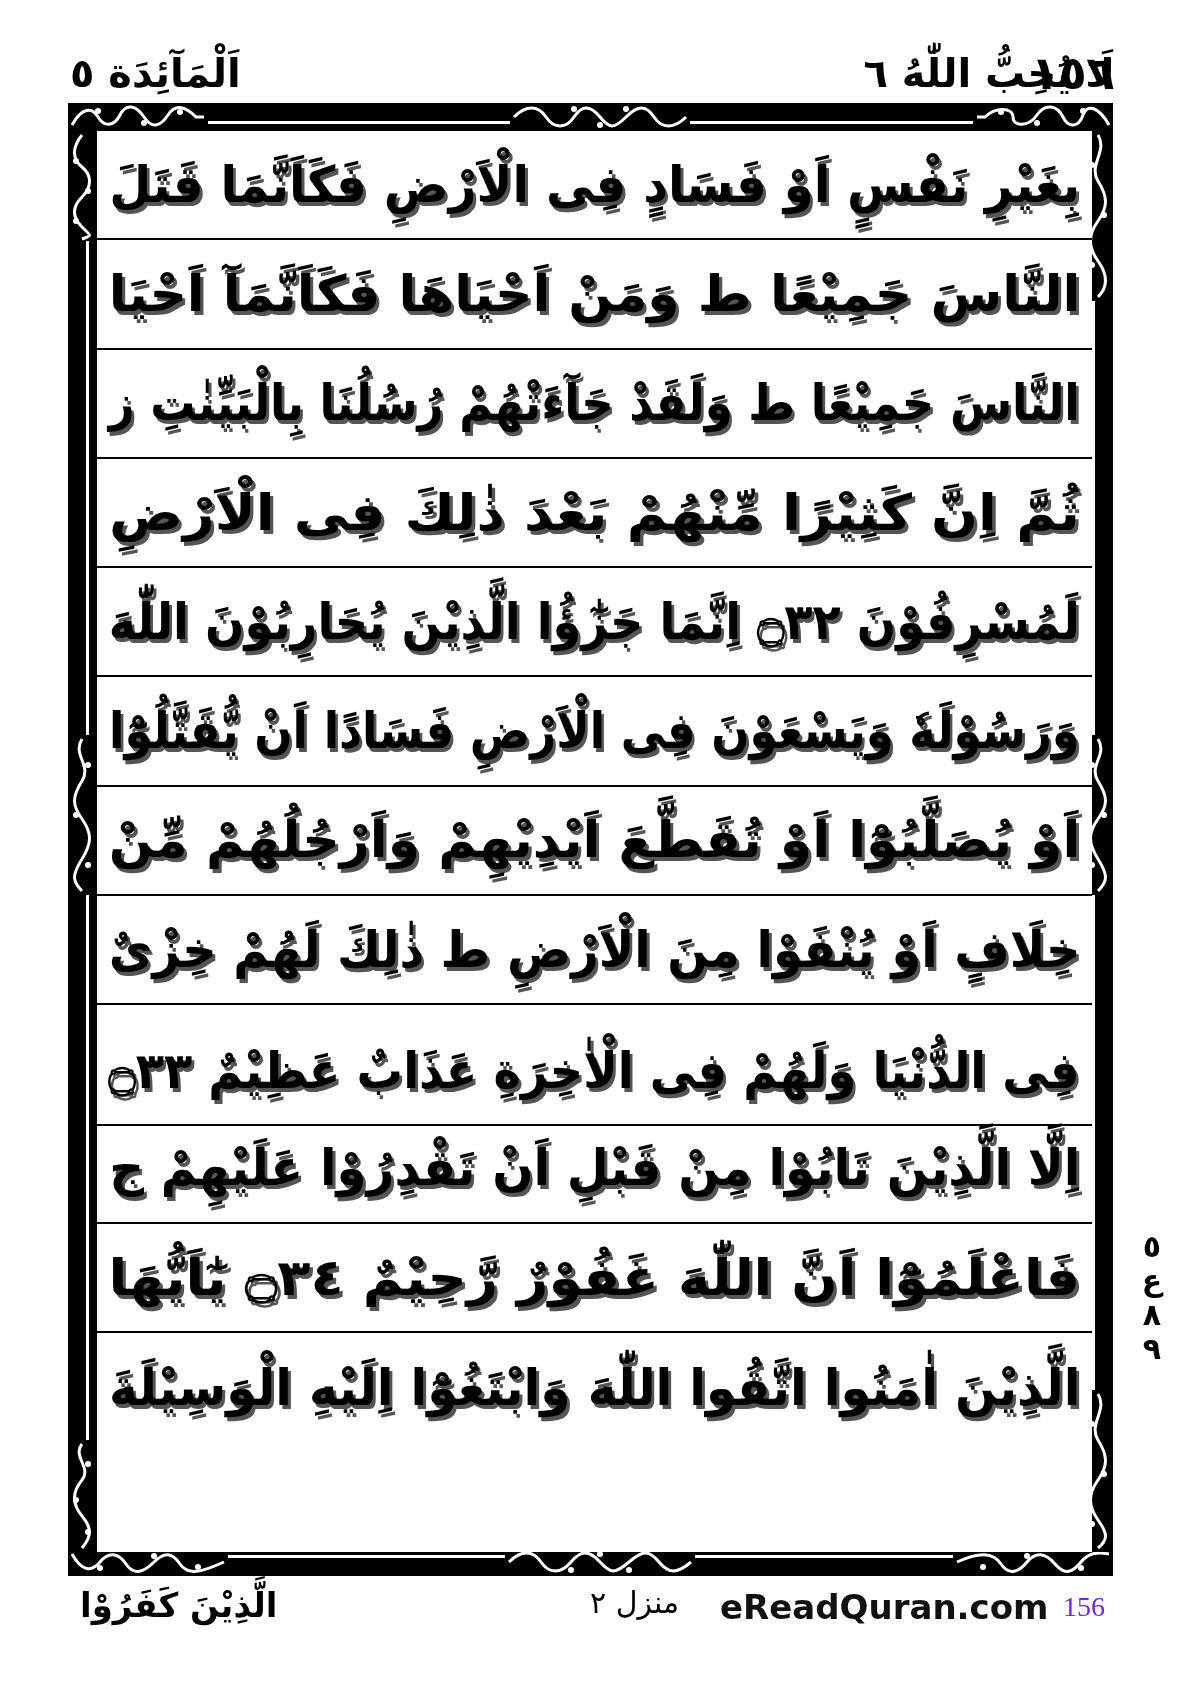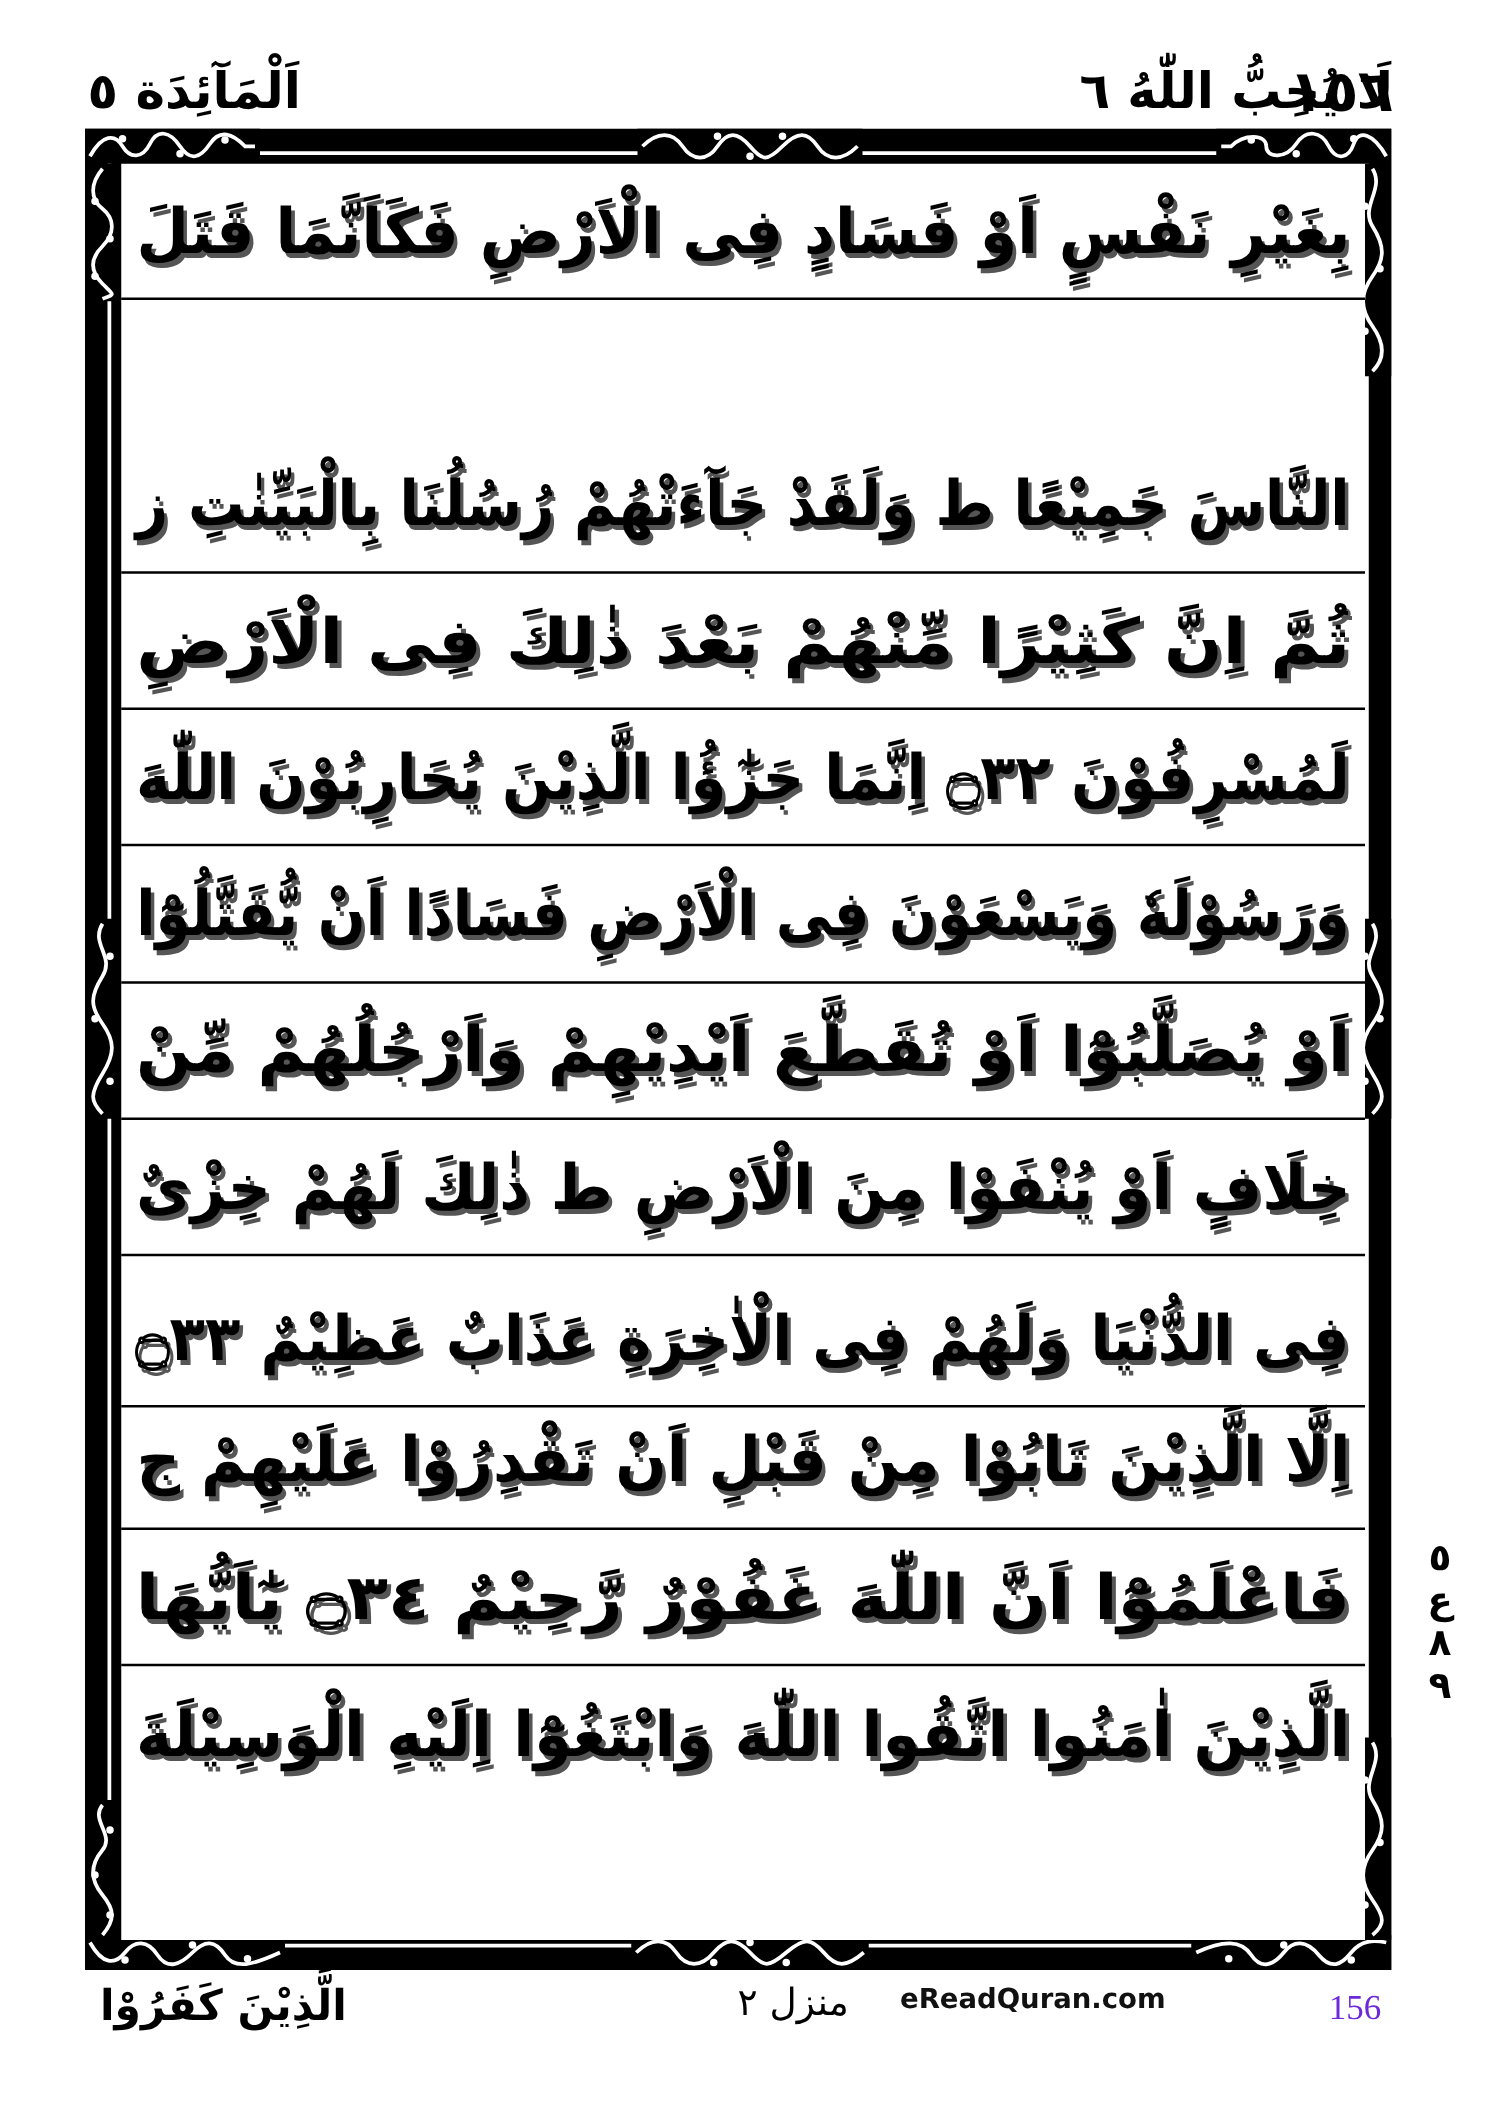--- a/index.html
+++ b/index.html
@@ -22,21 +22,21 @@
   .row:last-child { border-bottom: none; }
   .row-text { font-family: "DejaVu Sans", sans-serif; font-size: 50px; font-weight: bold; white-space: nowrap;
               text-shadow: 3px 4px 0 #555; letter-spacing: 0; transform-origin: right center; }
 
   .margin-mark { position: absolute; left: 1132px; top: 1230px; width: 40px; font-size: 30px; font-weight: bold;
                  text-align: center; line-height: 34px; }
 
   .footer { position: absolute; top: 1585px; left: 70px; width: 1045px; height: 60px; }
   .ftr-catch { position: absolute; left: 10px; top: 0; font-size: 34px; font-weight: bold; direction: rtl; white-space: nowrap; }
   .ftr-manzil { position: absolute; left: 520px; top: 0; font-size: 30px; direction: rtl; white-space: nowrap; }
-  .ftr-site { position: absolute; left: 650px; top: 2px; font-family: "DejaVu Sans", sans-serif; font-size: 22px; font-weight: bold; color: #111; }
+  .ftr-site { position: absolute; left: 650px; top: 2px; font-family: "DejaVu Sans", sans-serif; font-size: 34px; font-weight: bold; color: #111; }
   .ftr-num { position: absolute; right: 10px; top: 6px; font-family: "Liberation Serif", serif; font-size: 28px; color: #6d28d9; }
 </style>
 </head>
 <body>
 
 <div class="header">
   <div class="hdr-right">لَا يُحِبُّ اللّٰهُ ٦</div>
   <div class="hdr-center">١٥٦</div>
   <div class="hdr-left">اَلْمَآئِدَة ٥</div>
 </div>
@@ -139,20 +139,23 @@
       <circle cx="8" cy="34" r="3" fill="#fff"></circle>
       <circle cx="20" cy="84" r="3" fill="#fff"></circle>
       <circle cx="8" cy="134" r="3" fill="#fff"></circle>
     </svg>
 </div>
 
 <div class="content">
   <div class="row" style="top:0px">
       <span class="row-text" style="transform: scaleX(0.966);">بِغَيْرِ نَفْسٍ اَوْ فَسَادٍ فِى الْاَرْضِ فَكَاَنَّمَا قَتَلَ</span>
     </div>
+  <div class="row" style="top:109.3px">
+      <span class="row-text" style="transform: scaleX(1.04);">النَّاسَ جَمِيْعًا ط وَمَنْ اَحْيَاهَا فَكَاَنَّمَآ اَحْيَا</span>
+    </div>
   <div class="row" style="top:218.6px">
       <span class="row-text" style="transform: scaleX(0.901);">النَّاسَ جَمِيْعًا ط وَلَقَدْ جَآءَتْهُمْ رُسُلُنَا بِالْبَيِّنٰتِ ز</span>
     </div>
   <div class="row" style="top:327.9px">
       <span class="row-text" style="transform: scaleX(1.101);">ثُمَّ اِنَّ كَثِيْرًا مِّنْهُمْ بَعْدَ ذٰلِكَ فِى الْاَرْضِ</span>
     </div>
   <div class="row" style="top:437.2px">
       <span class="row-text" style="transform: scaleX(0.925);">لَمُسْرِفُوْنَ ۝٣٢ اِنَّمَا جَزٰٓؤُا الَّذِيْنَ يُحَارِبُوْنَ اللّٰهَ</span>
     </div>
   <div class="row" style="top:546.5px">

